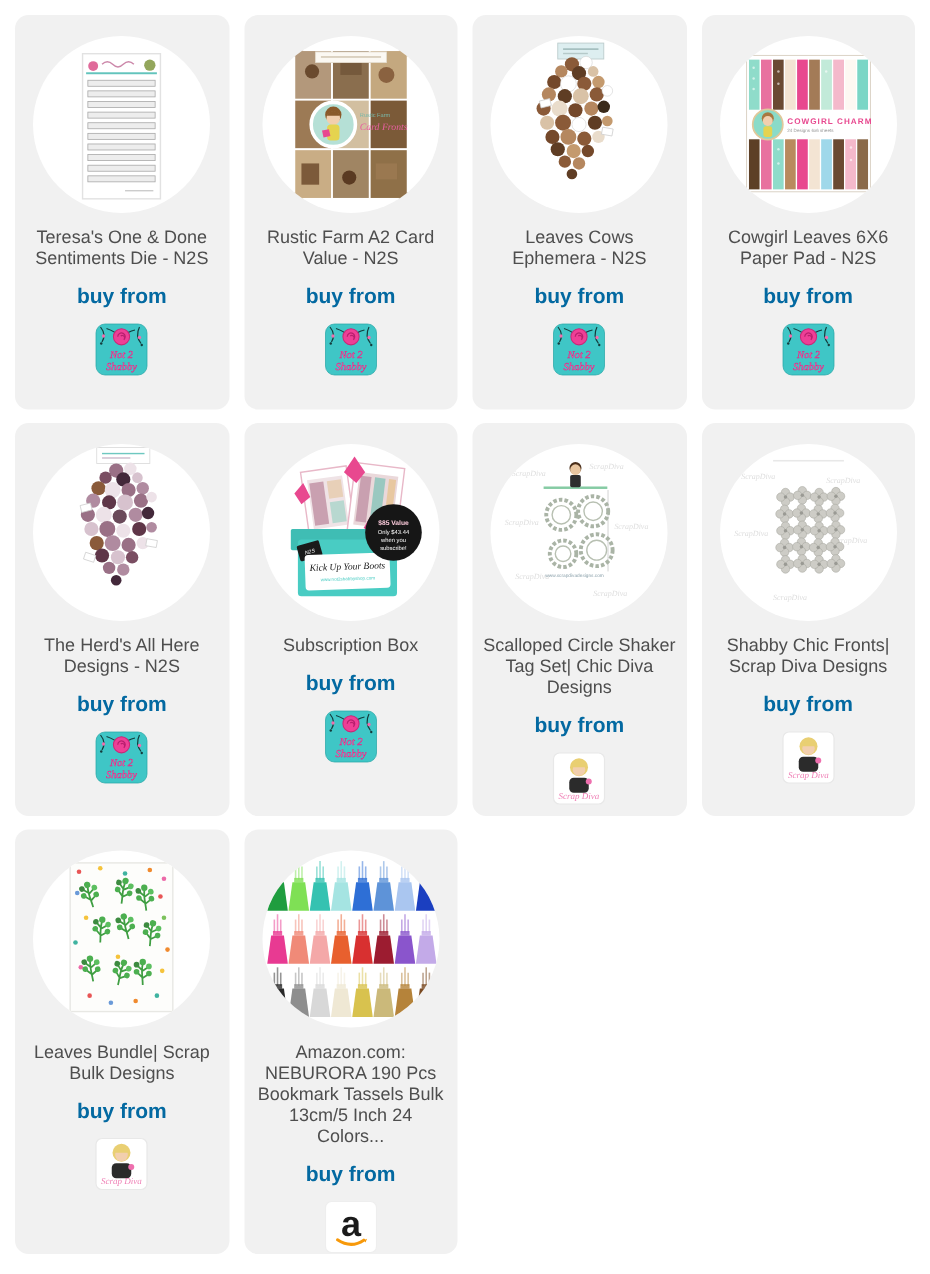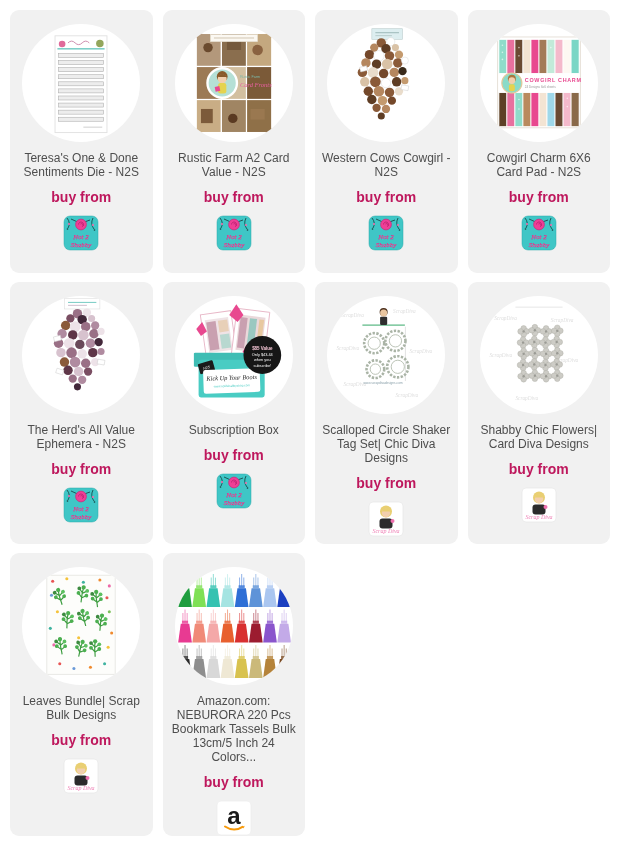--- a/index.html
+++ b/index.html
@@ -2,21 +2,21 @@
 <html><head>
 <meta charset="utf-8">
 <style>
   html,body{margin:0;padding:0;background:#ffffff;}
   body{width:620px;height:849px;overflow:hidden;font-family:"Liberation Sans",sans-serif;}
   .grid{display:grid;grid-template-columns:repeat(4,1fr);grid-template-rows:263px 262px auto;gap:9px 10px;padding:10px;box-sizing:border-box;width:620px;}
   .card{background:#f1f1f1;border-radius:9px;display:flex;flex-direction:column;align-items:center;padding:14px 4px 0;box-sizing:border-box;}
   .pimg{width:118px;height:118px;background:#fff;border-radius:50%;overflow:hidden;flex-shrink:0;}
   .pimg svg{width:118px;height:118px;display:block;}
   .title{margin-top:9px;font-size:12px;line-height:14px;color:#4e4e4e;text-align:center;padding:0 3px;}
-  .buy{margin-top:10px;font-size:14px;font-weight:bold;color:#be185d;}
+  .buy{margin-top:10px;font-size:14px;font-weight:bold;color:#0369a1;}
   .logo{margin-top:10px;width:36px;height:36px;cursor:pointer;}
   .logo svg{width:36px;height:36px;display:block;}
   .defs{position:absolute;width:0;height:0;overflow:hidden;}
   .wm{font-style:italic;fill:#dedede;font-size:4.5px;font-family:"Liberation Serif",serif;}
 </style>
 </head>
 <body>
 
 <svg class="defs" aria-hidden="true">
   <defs>
@@ -179,21 +179,21 @@
             <circle cx="47" cy="65" r="4" fill="#c49a6e"></circle>
             <circle cx="55" cy="65" r="3.5" fill="#74482a"></circle>
           <circle cx="42" cy="71" r="3.5" fill="#8a5a38"></circle>
             <circle cx="50" cy="72" r="3.5" fill="#b5875f"></circle>
             <circle cx="46" cy="78" r="3" fill="#5f3d24"></circle>
         </g>
         <rect x="28" y="36" width="6" height="4" fill="#ffffff" stroke="#cccccc" stroke-width="0.4" transform="rotate(-14 31 38)"></rect>
         <rect x="63" y="52" width="6" height="4" fill="#ffffff" stroke="#cccccc" stroke-width="0.4" transform="rotate(10 66 54)"></rect>
       </svg>
     </div>
-    <div class="title">Western Cows Cowgirl - N2S</div>
+    <div class="title">Leaves Cows Ephemera - N2S</div>
     <div class="buy">buy from</div>
     <div class="logo">
         <svg viewBox="0 0 36 36">
           <use href="#logoN2S"></use>
         </svg>
       </div>
   </div>
 
   <div class="card">
     <div class="pimg">
@@ -235,21 +235,21 @@
         </g>
         <rect x="16" y="42" width="68" height="16" fill="#ffffff"></rect>
         <circle cx="27" cy="50" r="8.5" fill="#8adbc8" stroke="#e0c89a" stroke-width="1"></circle>
         <circle cx="27" cy="46.5" r="3.4" fill="#a87840"></circle>
         <circle cx="27" cy="48" r="2.8" fill="#f2cfae"></circle>
         <rect x="24.5" y="51" width="5" height="6" rx="1.5" fill="#e5d34f"></rect>
         <text x="38" y="49.5" font-size="4.6" font-weight="bold" letter-spacing="0.6" fill="#e8488f">COWGIRL CHARM</text>
         <text x="38" y="54.5" font-size="2.6" fill="#999999">24 Designs 6x6 sheets</text>
       </svg>
     </div>
-    <div class="title">Cowgirl Charm 6X6 Card Pad - N2S</div>
+    <div class="title">Cowgirl Leaves 6X6 Paper Pad - N2S</div>
     <div class="buy">buy from</div>
     <div class="logo">
         <svg viewBox="0 0 36 36">
           <use href="#logoN2S"></use>
         </svg>
       </div>
   </div>
 
   <div class="card">
     <div class="pimg">
@@ -291,21 +291,21 @@
             <circle cx="56" cy="64" r="3.5" fill="#7a4e62"></circle>
           <circle cx="43" cy="70" r="3.5" fill="#9a7086"></circle>
             <circle cx="51" cy="71" r="3.5" fill="#b08ba0"></circle>
             <circle cx="47" cy="77" r="3" fill="#43283a"></circle>
         </g>
         <rect x="27" y="34" width="6" height="4" fill="#ffffff" stroke="#cccccc" stroke-width="0.4" transform="rotate(-14 30 36)"></rect>
         <rect x="64" y="54" width="6" height="4" fill="#ffffff" stroke="#cccccc" stroke-width="0.4" transform="rotate(10 67 56)"></rect>
         <rect x="29" y="62" width="6" height="4" fill="#ffffff" stroke="#cccccc" stroke-width="0.4" transform="rotate(18 32 64)"></rect>
       </svg>
     </div>
-    <div class="title">The Herd's All Value Ephemera - N2S</div>
+    <div class="title">The Herd's All Here Designs - N2S</div>
     <div class="buy">buy from</div>
     <div class="logo">
         <svg viewBox="0 0 36 36">
           <use href="#logoN2S"></use>
         </svg>
       </div>
   </div>
 
   <div class="card">
     <div class="pimg">
@@ -414,21 +414,21 @@
         <use href="#flower" x="36.5" y="58.5"></use>
           <use href="#flower" x="46" y="58"></use>
           <use href="#flower" x="55.5" y="58.5"></use>
           <use href="#flower" x="65" y="58"></use>
         <use href="#flower" x="37" y="68"></use>
           <use href="#flower" x="46.5" y="67.5"></use>
           <use href="#flower" x="56" y="68"></use>
           <use href="#flower" x="65.5" y="67.5"></use>
       </svg>
     </div>
-    <div class="title">Shabby Chic Flowers| Card Diva Designs</div>
+    <div class="title">Shabby Chic Fronts| Scrap Diva Designs</div>
     <div class="buy">buy from</div>
     <div class="logo">
         <svg viewBox="0 0 36 36">
           <use href="#logoDiva"></use>
         </svg>
       </div>
   </div>
 
   <div class="card">
     <div class="pimg">
@@ -592,21 +592,21 @@
           <line x1="82.3" y1="69" x2="82.3" y2="76.5" stroke="#b5833a" stroke-width="0.9" opacity="0.5"></line>
           <rect x="77.9" y="75.5" width="5.2" height="2.6" fill="#b5833a" opacity="0.8"></rect>
           <polygon points="76.9,78 84.1,78 86.3,94 74.7,94" fill="#b5833a"></polygon>
           <line x1="90.7" y1="69" x2="90.7" y2="76.5" stroke="#7a4a22" stroke-width="0.9" opacity="0.5"></line>
           <line x1="92.5" y1="66" x2="92.5" y2="76.5" stroke="#7a4a22" stroke-width="0.9" opacity="0.5"></line>
           <line x1="94.3" y1="69" x2="94.3" y2="76.5" stroke="#7a4a22" stroke-width="0.9" opacity="0.5"></line>
           <rect x="89.9" y="75.5" width="5.2" height="2.6" fill="#7a4a22" opacity="0.8"></rect>
           <polygon points="88.9,78 96.1,78 98.3,94 86.7,94" fill="#7a4a22"></polygon>
         </svg>
     </div>
-    <div class="title">Amazon.com: NEBURORA 220 Pcs Bookmark Tassels Bulk 13cm/5 Inch 24 Colors...</div>
+    <div class="title">Amazon.com: NEBURORA 190 Pcs Bookmark Tassels Bulk 13cm/5 Inch 24 Colors...</div>
     <div class="buy">buy from</div>
     <div class="logo">
         <svg viewBox="0 0 36 36">
           <use href="#logoAmazon"></use>
         </svg>
       </div>
   </div>
 
 </div>
 

